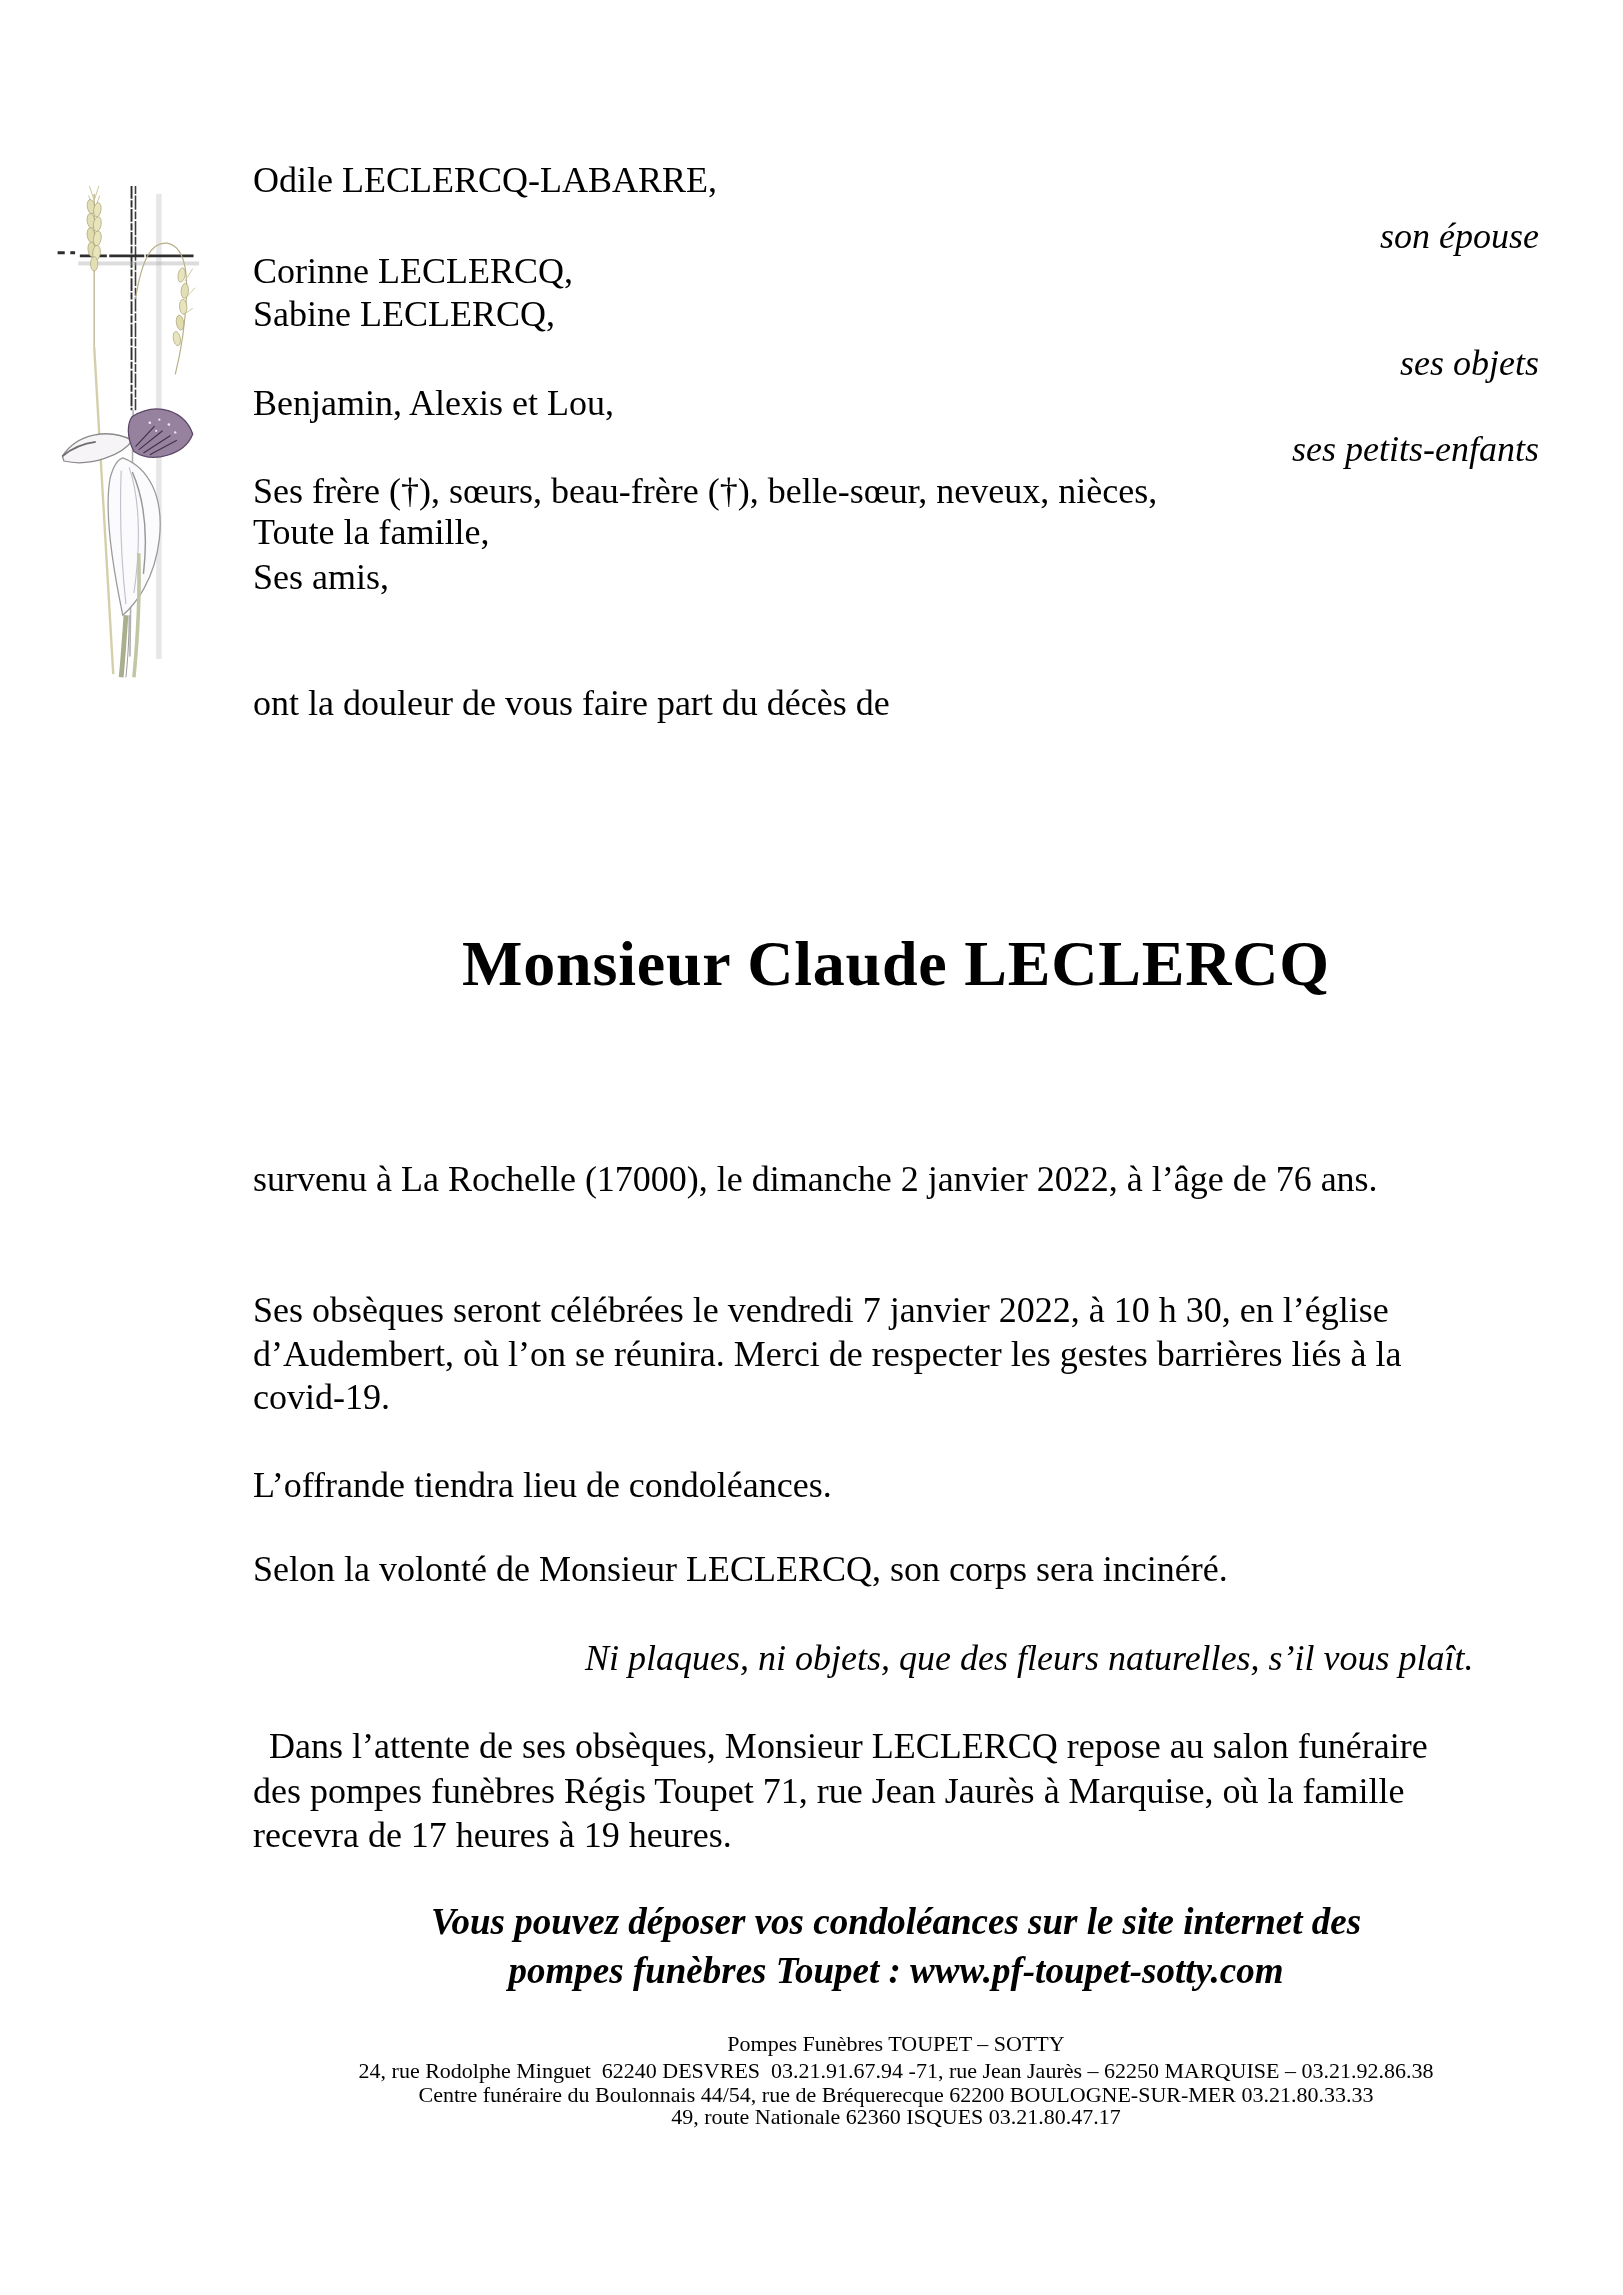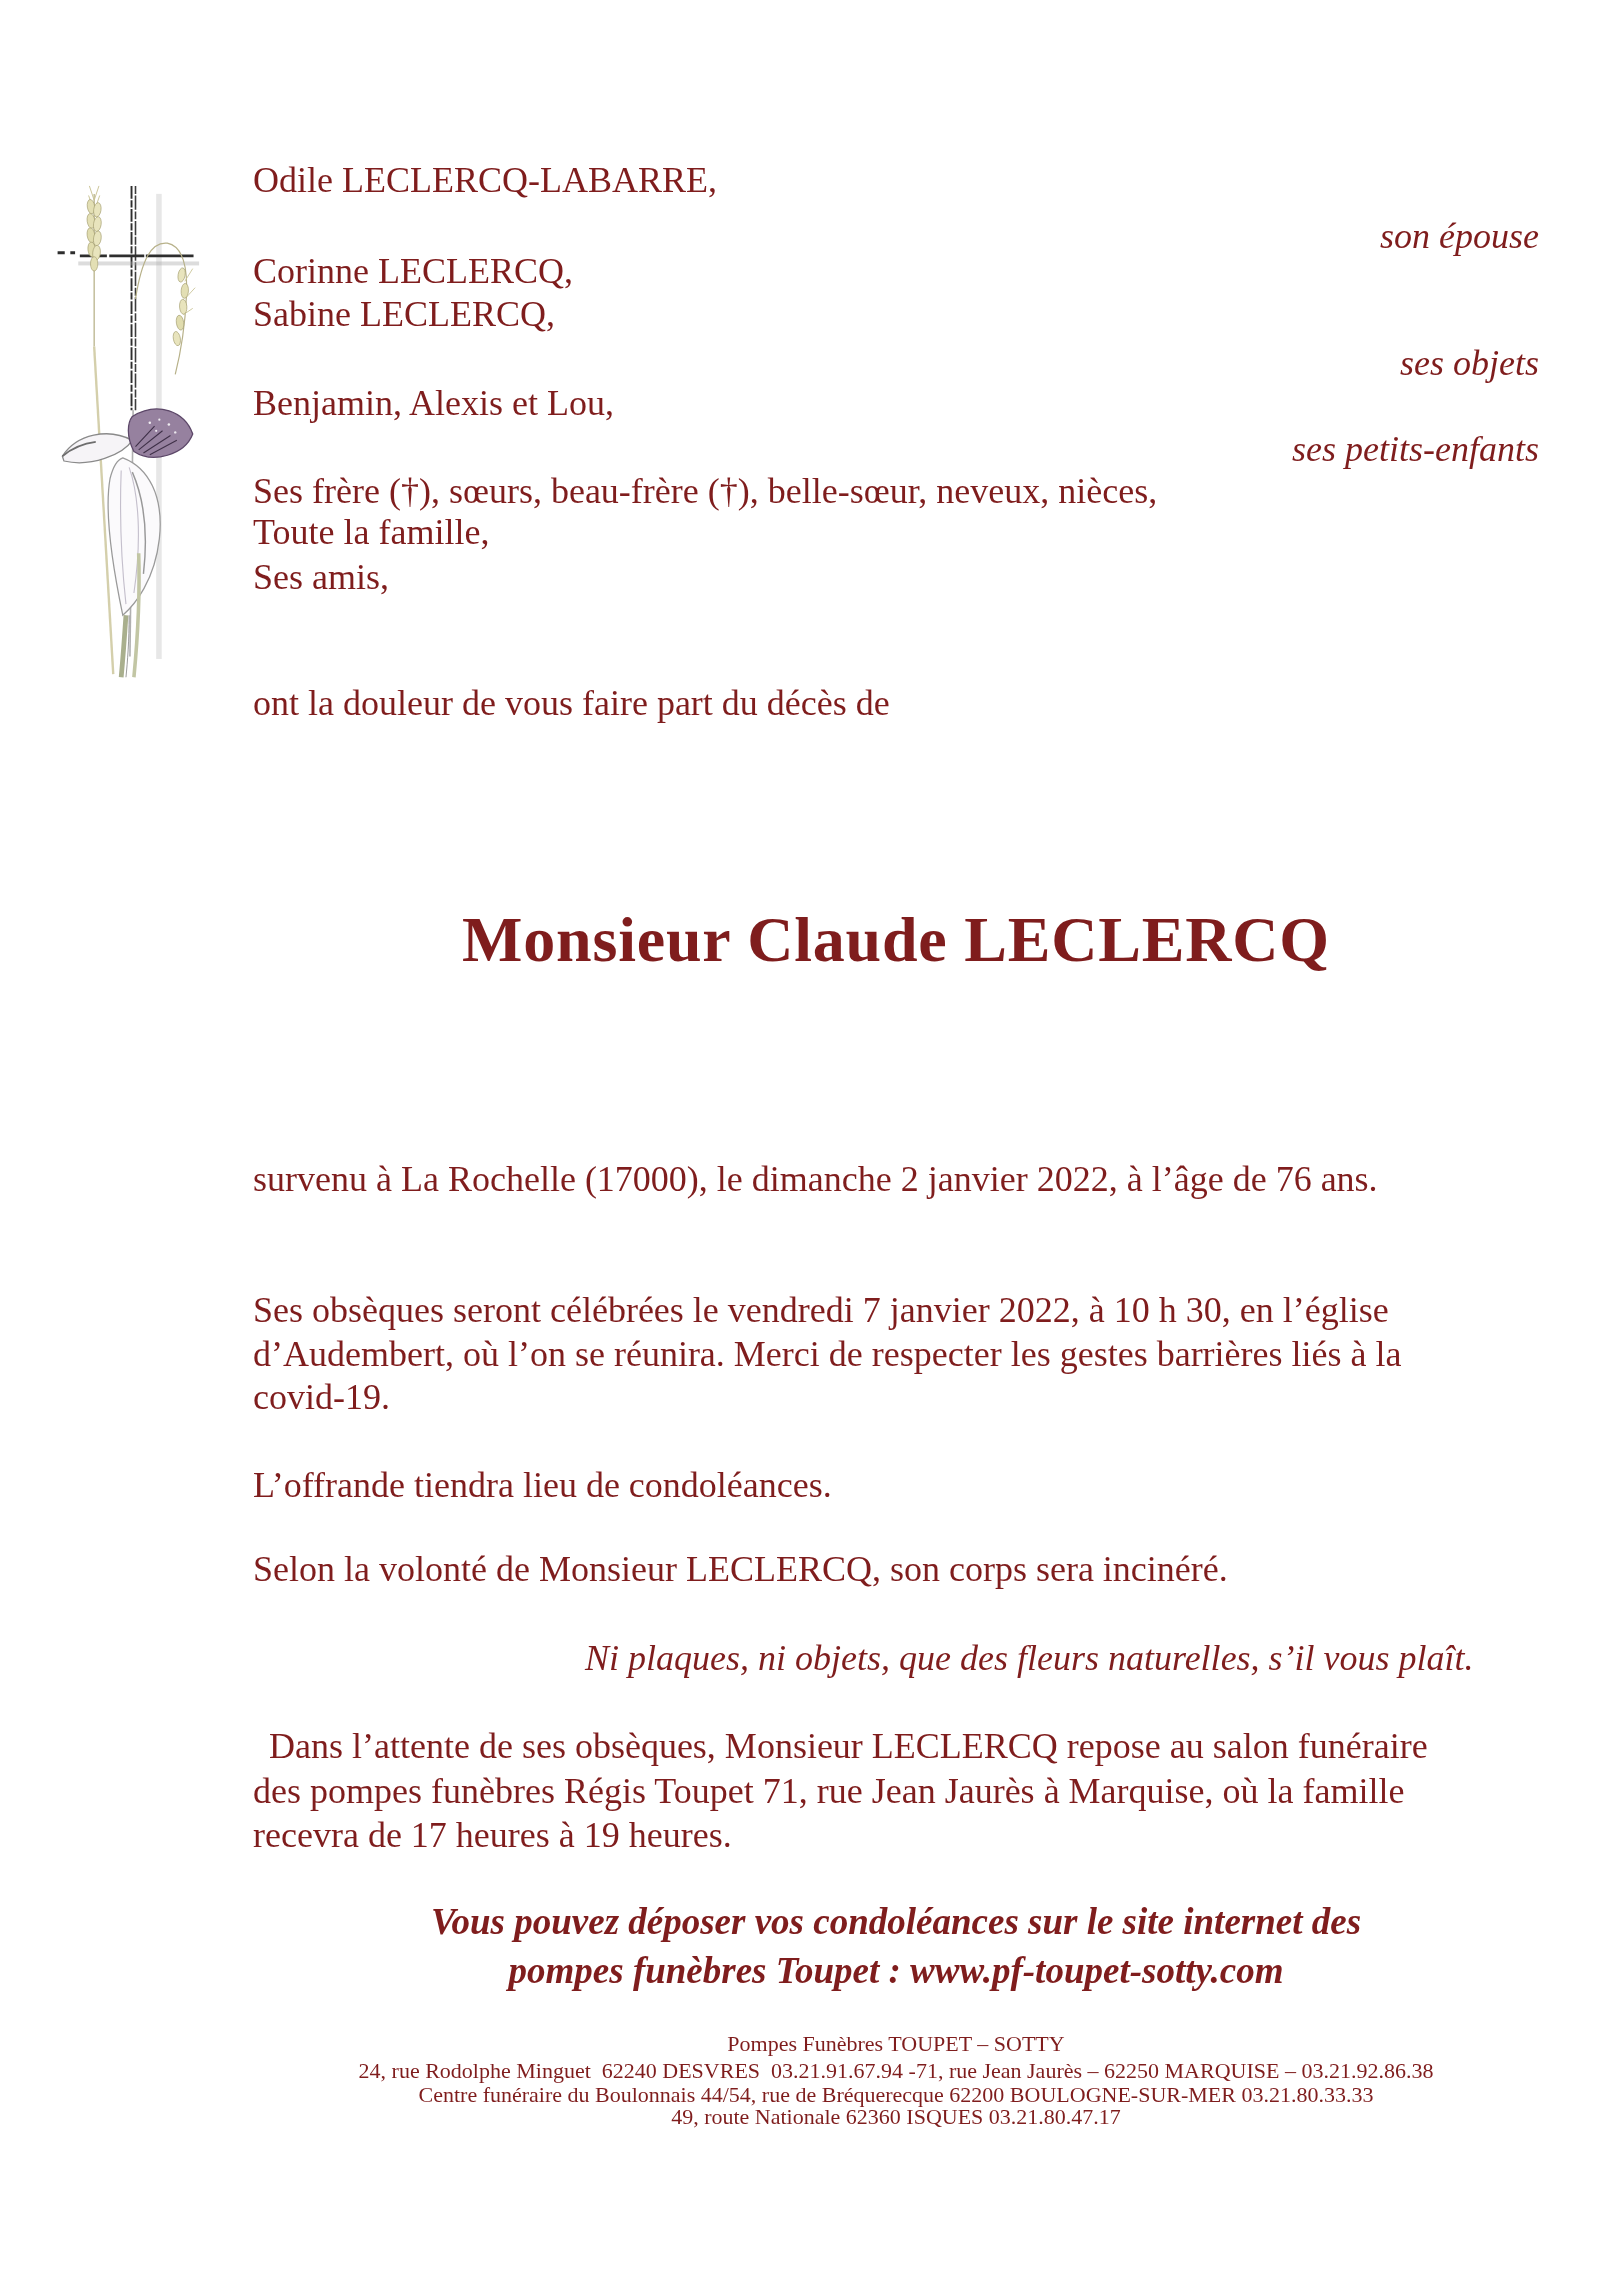--- a/index.html
+++ b/index.html
@@ -10,36 +10,37 @@
     background:#ffffff;
     overflow:hidden;
     font-family:"Liberation Serif", serif;
     color:#161616;
   }
   .line{
     position:absolute;
     white-space:pre;
     line-height:1.05;
     font-size:36px;
-    color:#7f1d1d;
+    color:#000000;
   }
   .right-label{
     right:85px;
     text-align:right;
     font-style:italic;
   }
   .centered{
     left:253px;
     right:85px;
     text-align:center;
   }
   .title{
     font-size:64px;
     font-weight:bold;
     letter-spacing:0.8px;
+    margin-top:24px;
   }
   .italic{ font-style:italic; }
   .bold-italic{
     font-weight:bold;
     font-style:italic;
     font-size:37px;
   }
   .footer-line{
     font-size:22px;
     line-height:1.1;

